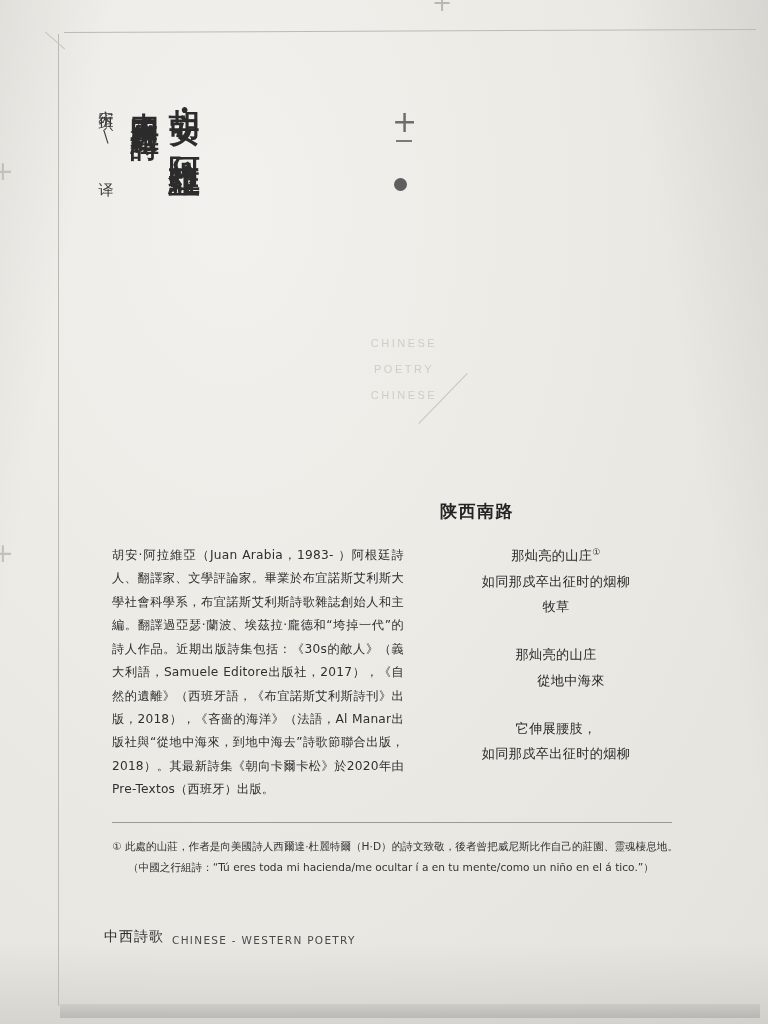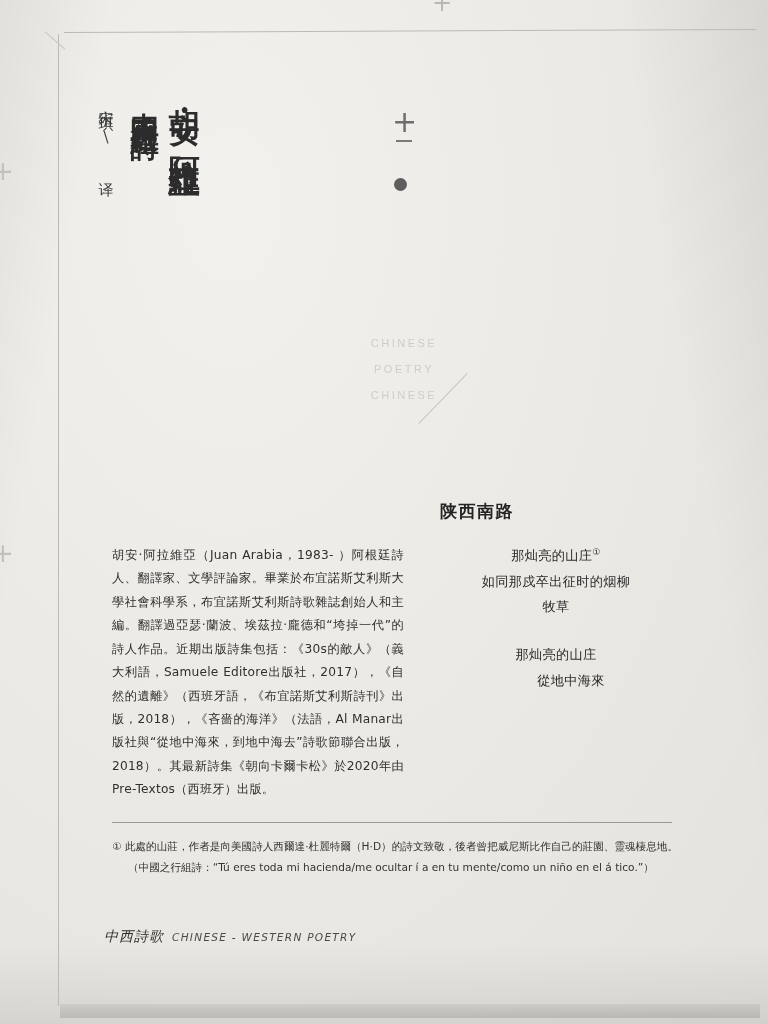--- a/index.html
+++ b/index.html
@@ -227,23 +227,22 @@
     display: block;
     padding-left: 16px;
     text-indent: -16px;
   }
 
   
   .footer {
     position: absolute;
     left: 104px; top: 928px;
     display: flex;
-    align-items: center;
+    align-items: flex-end;
     gap: 8px;
-    font-style: italic;
   }
   .footer-cn {
     font-family: "DejaVu Serif", "Liberation Serif", serif;
     font-size: 14px;
     color: #2e2e2e;
     letter-spacing: 1px;
   }
   .footer-en {
     font-family: "DejaVu Sans", "Liberation Sans", sans-serif;
     font-size: 10.5px;
@@ -300,20 +299,24 @@
         <span>那灿亮的山庄</span><sup class="fn">①</sup><br>
         <span>如同那戍卒出征时的烟柳</span><br>
         <span>牧草</span>
       </div>
 
       <div class="stanza">
         <span>那灿亮的山庄</span><br>
         <span class="indent">從地中海來</span>
       </div>
 
+      <div class="stanza">
+        <span>它伸展腰肢，</span><br>
+        <span>如同那戍卒出征时的烟柳</span>
+      </div>
     </div>
   </div>
 
   <div class="footnote-rule"></div>
   <div class="footnote">
     <span class="fn-body">
       <span>①</span>
       <span>此處的山莊，作者是向美國詩人西爾達·杜麗特爾（H·D）的詩文致敬，後者曾把威尼斯比作自己的莊園、靈魂棲息地。（中國之行組詩：“Tú eres toda mi hacienda/me ocultar í a en tu mente/como un niño en el á tico.”）</span>
     </span>
   </div>

